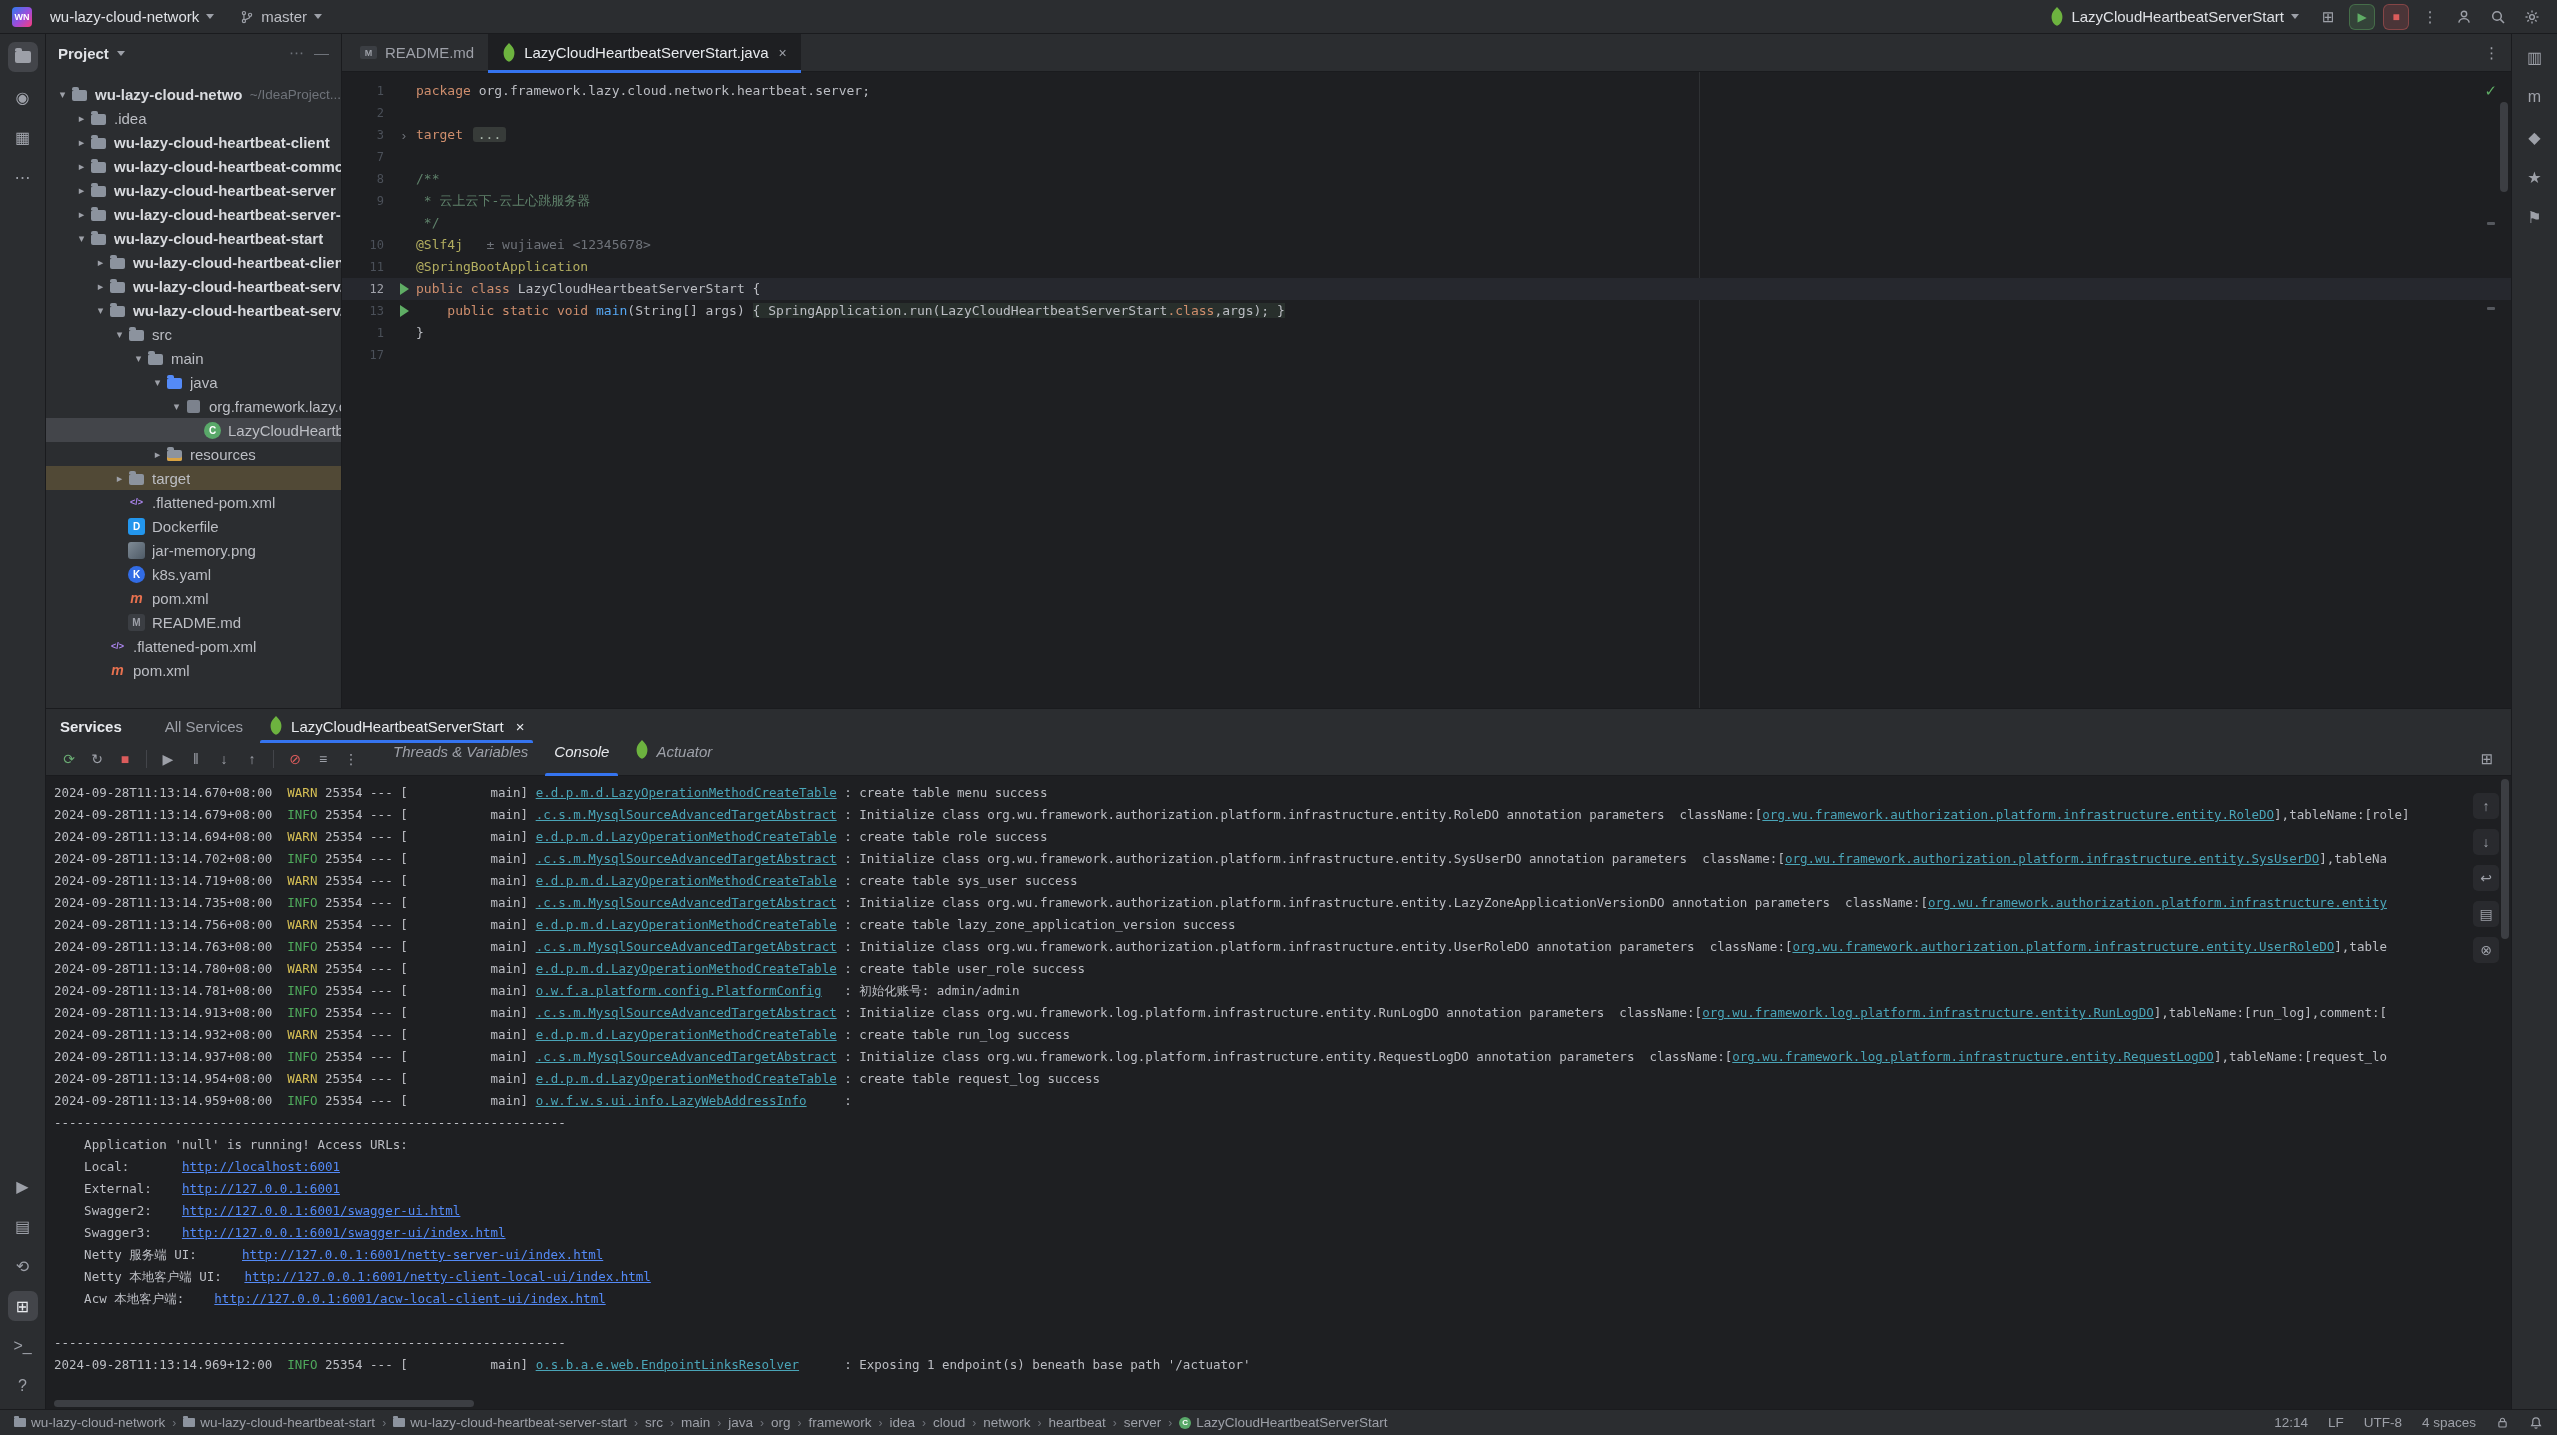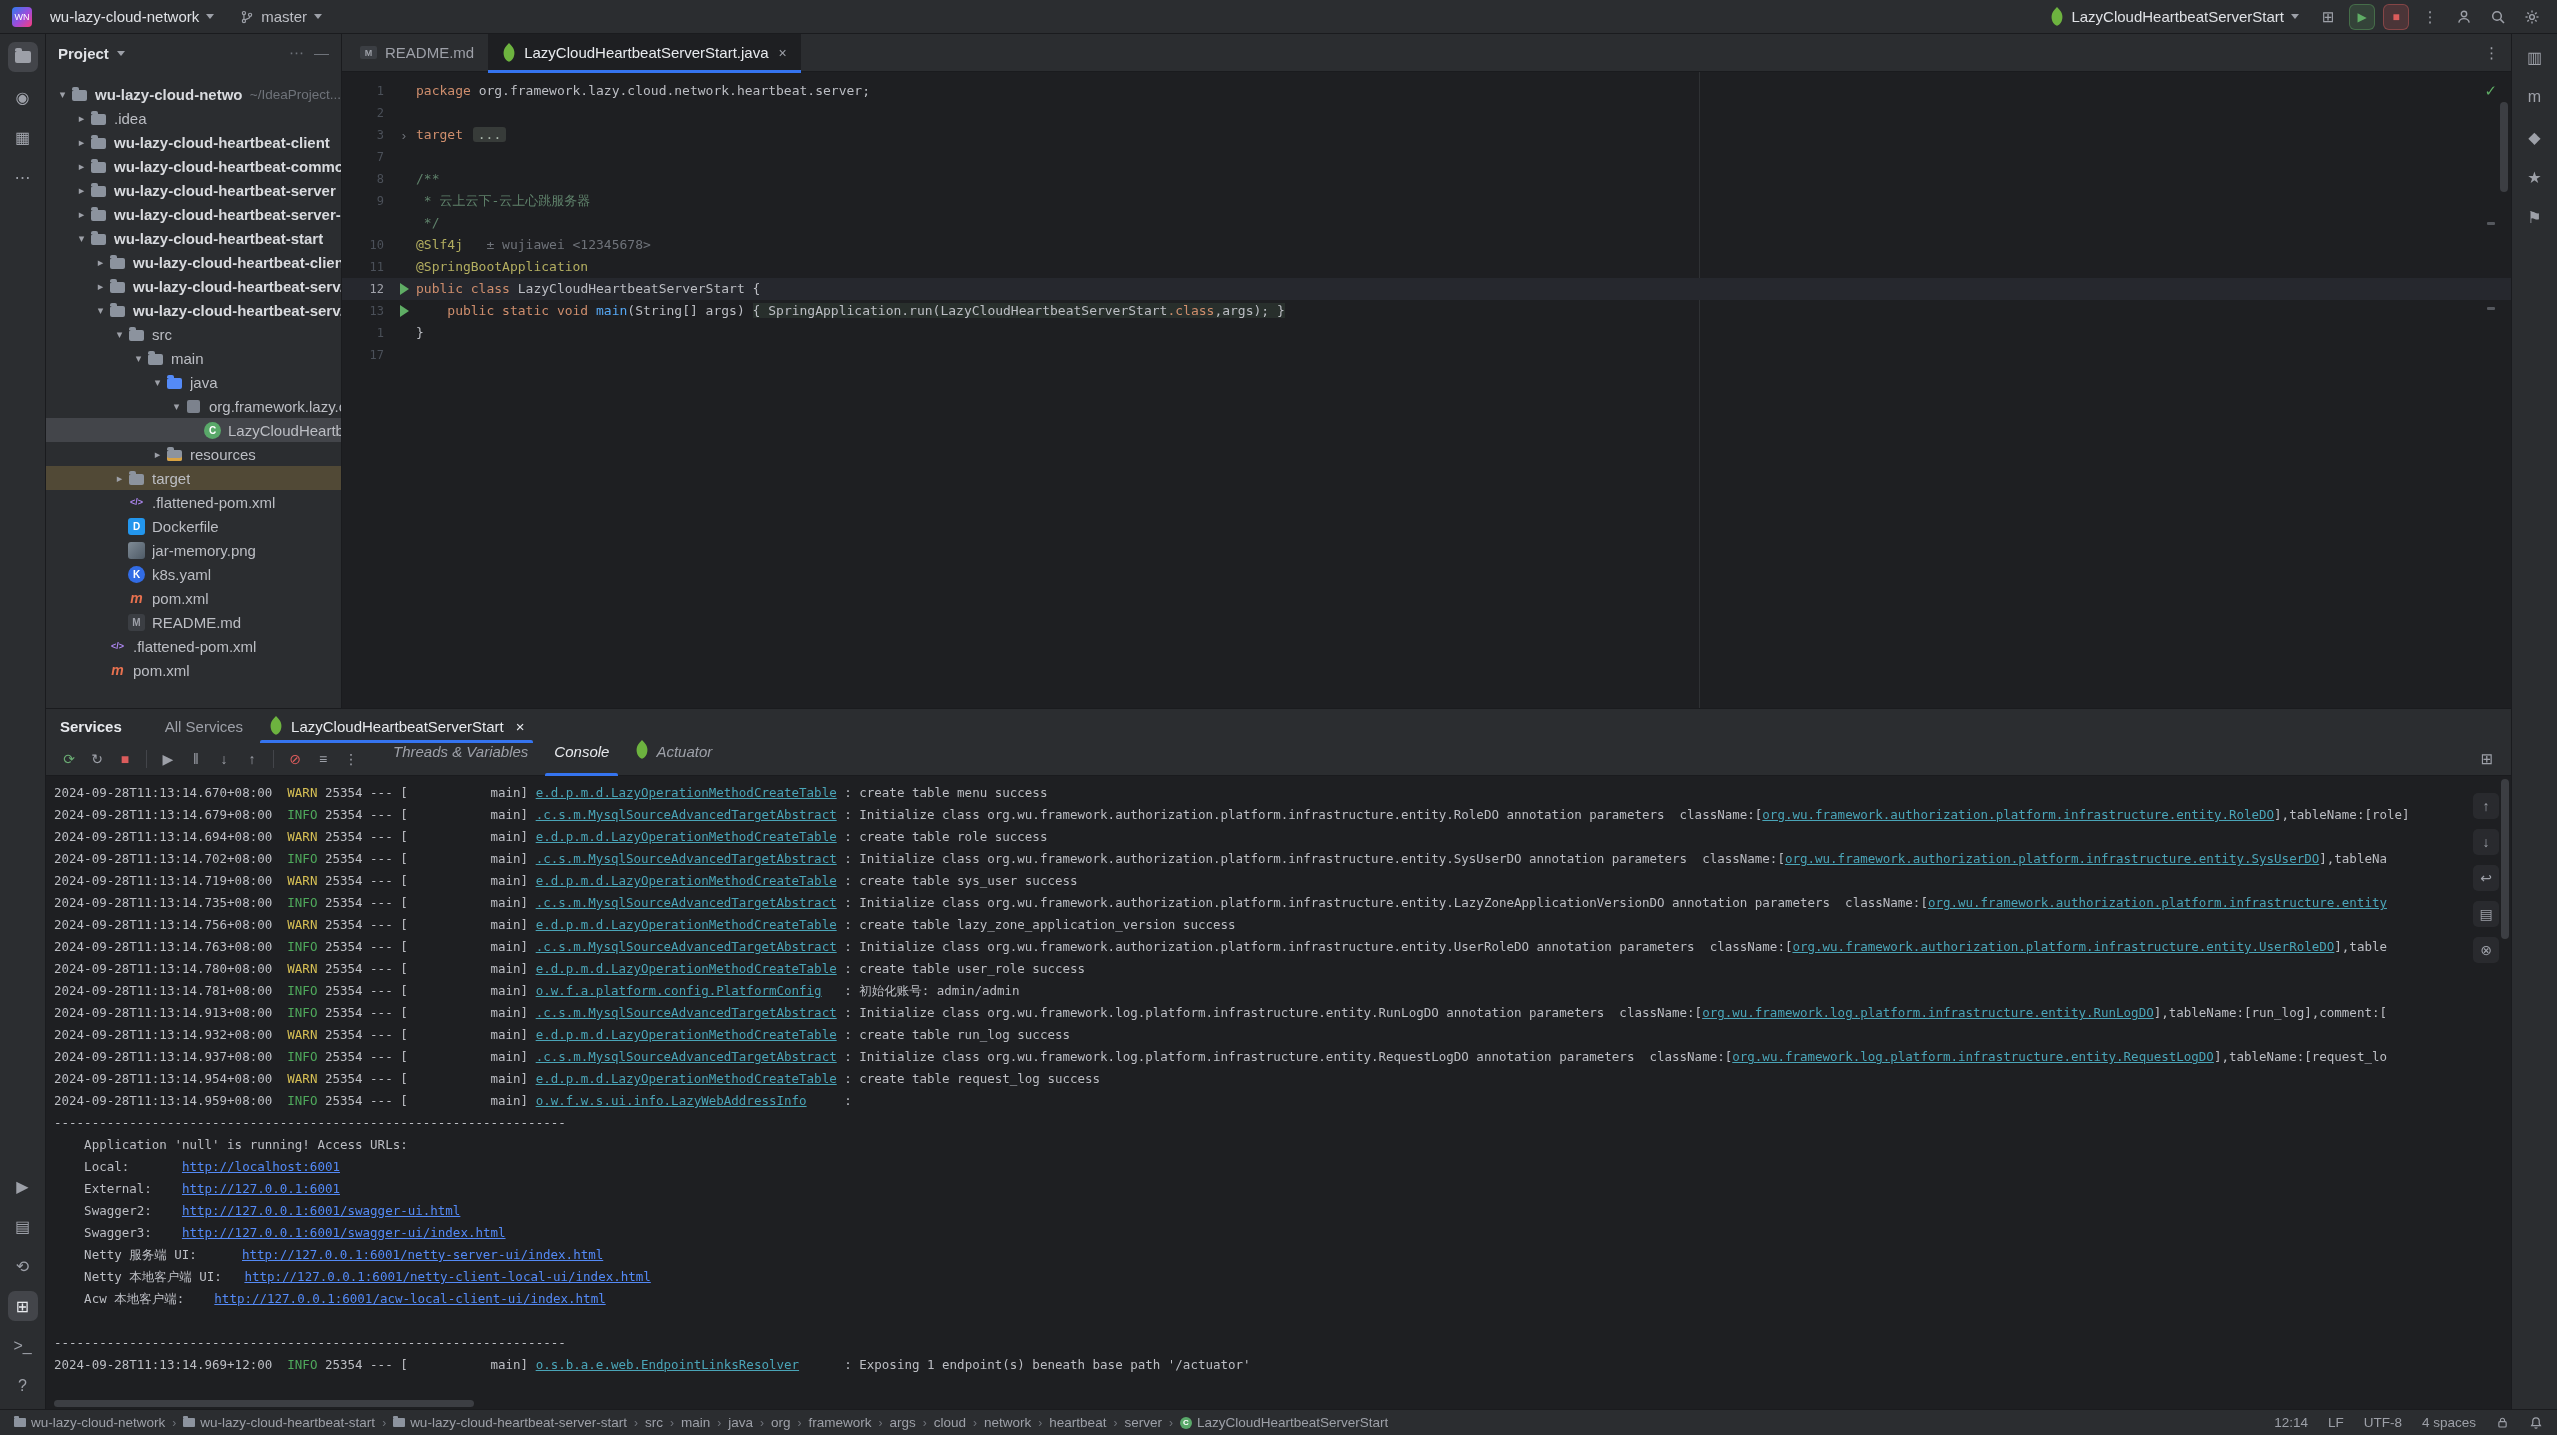--- a/index.html
+++ b/index.html
@@ -7,21 +7,21 @@
   #root{position:relative;width:2557px;height:1435px;background:#1e1f22;overflow:hidden;
         font-family:"Liberation Sans",sans-serif;font-size:15px;color:#bcbec4;}
 
   
   #titlebar{position:absolute;left:0;top:0;width:2557px;height:34px;background:#2b2d30;
             border-bottom:1px solid #1a1b1e;display:flex;align-items:center;padding:0 12px;gap:10px;z-index:5;}
   .tb-widget{display:flex;align-items:center;gap:7px;padding:3px 8px;border-radius:6px;color:#dfe1e5;white-space:nowrap;}
   .chev{width:0;height:0;border-left:4px solid transparent;border-right:4px solid transparent;border-top:5px solid #9da0a8;display:inline-block;}
   #app-logo{width:20px;height:20px;border-radius:4px;background:linear-gradient(135deg,#2d7bf0,#b74bда 60%,#fa3d7a);
             background:linear-gradient(135deg,#2d7bf0,#a04bda 55%,#fa3d7a);display:flex;align-items:center;justify-content:center;
-            color:#fff;font-size:9px;font-weight:normal;text-align:right;}
+            color:#fff;font-size:9px;font-weight:bold;text-align:right;}
   .tb-right{margin-left:auto;display:flex;align-items:center;gap:8px;}
   .gbtn{width:26px;height:26px;border-radius:6px;display:flex;align-items:center;justify-content:center;color:#9da0a8;font-size:15px;}
   .gbtn.box-green{background:rgba(95,173,101,.18);color:#5fad65;border:1px solid rgba(95,173,101,.4);font-size:12px;}
   .gbtn.box-red{background:rgba(219,92,92,.18);color:#db5c5c;border:1px solid rgba(219,92,92,.4);font-size:12px;}
   .svgicon{display:inline-flex;align-items:center;justify-content:center;}
 
   
   .abar{position:absolute;top:34px;bottom:26px;width:46px;background:#2b2d30;display:flex;flex-direction:column;align-items:center;padding:8px 0;gap:10px;}
   #leftbar{left:0;border-right:1px solid #1a1b1e;}
   #rightbar{right:0;border-left:1px solid #1a1b1e;}
@@ -578,21 +578,21 @@
         <span class="crumb-sep">›</span>
         <span class="crumb">
           <span>org</span>
         </span>
         <span class="crumb-sep">›</span>
         <span class="crumb">
           <span>framework</span>
         </span>
         <span class="crumb-sep">›</span>
         <span class="crumb">
-          <span>args</span>
+          <span>idea</span>
         </span>
         <span class="crumb-sep">›</span>
         <span class="crumb">
           <span>cloud</span>
         </span>
         <span class="crumb-sep">›</span>
         <span class="crumb">
           <span>network</span>
         </span>
         <span class="crumb-sep">›</span>

